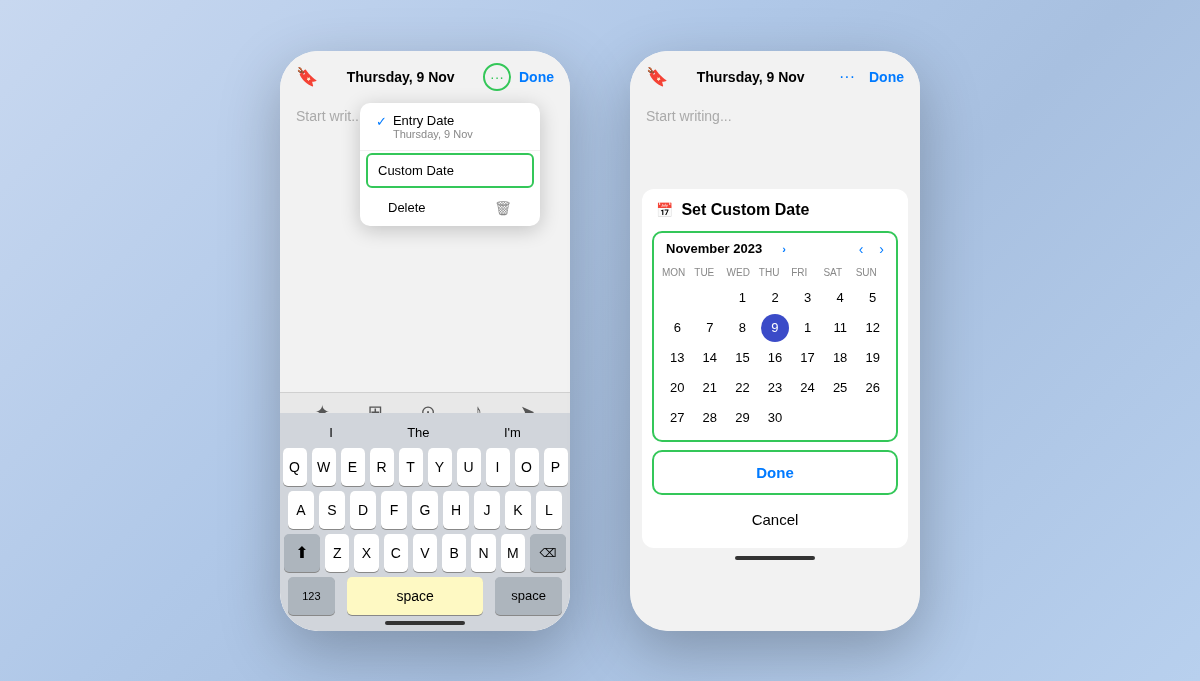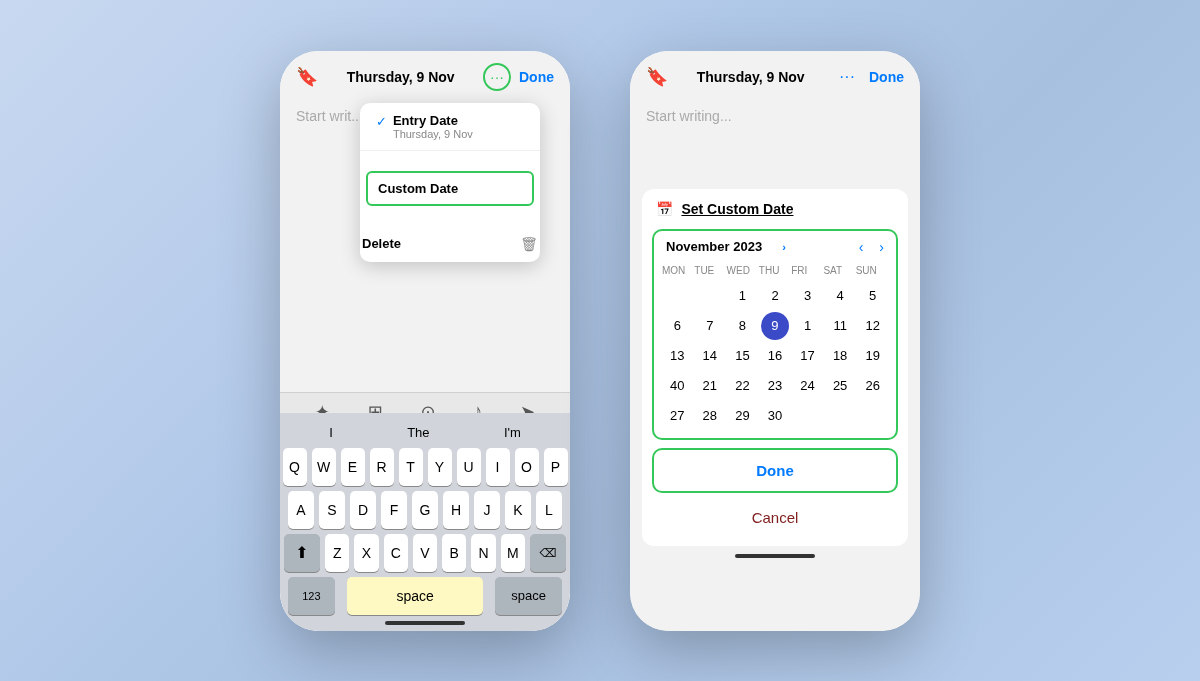--- a/index.html
+++ b/index.html
@@ -122,39 +122,39 @@
       margin-top: 1px;
     }
 
     .menu-item-text {
       display: flex;
       flex-direction: column;
     }
 
     .menu-item-title {
       font-size: 13px;
-      font-weight: 700;
+      font-weight: 400;
       color: #000;
     }
 
     .menu-item-subtitle {
       font-size: 11px;
       color: #888;
     }
 
     .custom-date-item {
       border: 2.5px solid #34c759;
       border-radius: 6px;
-      margin: 20px 6px;
+      margin: 2px 6px;
       padding: 8px 10px;
       align-items: flex-end;
     }
 
     .delete-item {
-      padding: 10px 2px;
+      padding: 10px 28px;
       display: flex;
       align-items: center;
       justify-content: space-between;
     }
 
     .delete-icon {
       color: #888;
       font-size: 14px;
     }
 
@@ -302,24 +302,23 @@
       padding: 12px 14px 8px;
       gap: 8px;
     }
 
     .calendar-icon-small {
       font-size: 14px;
       color: #555;
     }
 
     .set-custom-title {
-      font-size: 14px;
+      font-size: 16px;
       font-weight: 600;
       color: #000;
-      text-decoration: underline;
     }
 
     .calendar-container {
       border: 2.5px solid #34c759;
       border-radius: 10px;
       margin: 4px 10px 8px;
       padding: 8px;
       background: #fff;
     }
 
@@ -418,21 +417,21 @@
       cursor: pointer;
     }
 
     .cancel-btn-full {
       display: block;
       width: calc(100% - 20px);
       margin: 4px 10px 8px;
       padding: 12px;
       background: #fff;
       border-radius: 10px;
-      color: #7f1d1d;
+      color: #000000;
       font-size: 15px;
       font-weight: 400;
       text-align: center;
       cursor: pointer;
       border: none;
     }
 
     .more-btn-plain {
       width: 28px;
       height: 28px;
@@ -602,21 +601,21 @@
                 <div class="cal-day">1</div>
                 <div class="cal-day">11</div>
                 <div class="cal-day">12</div>
                 <div class="cal-day">13</div>
                 <div class="cal-day">14</div>
                 <div class="cal-day">15</div>
                 <div class="cal-day">16</div>
                 <div class="cal-day">17</div>
                 <div class="cal-day">18</div>
                 <div class="cal-day">19</div>
-                <div class="cal-day">40</div>
+                <div class="cal-day">20</div>
                 <div class="cal-day">21</div>
                 <div class="cal-day">22</div>
                 <div class="cal-day">23</div>
                 <div class="cal-day">24</div>
                 <div class="cal-day">25</div>
                 <div class="cal-day">26</div>
                 <div class="cal-day">27</div>
                 <div class="cal-day">28</div>
                 <div class="cal-day">29</div>
                 <div class="cal-day">30</div>

